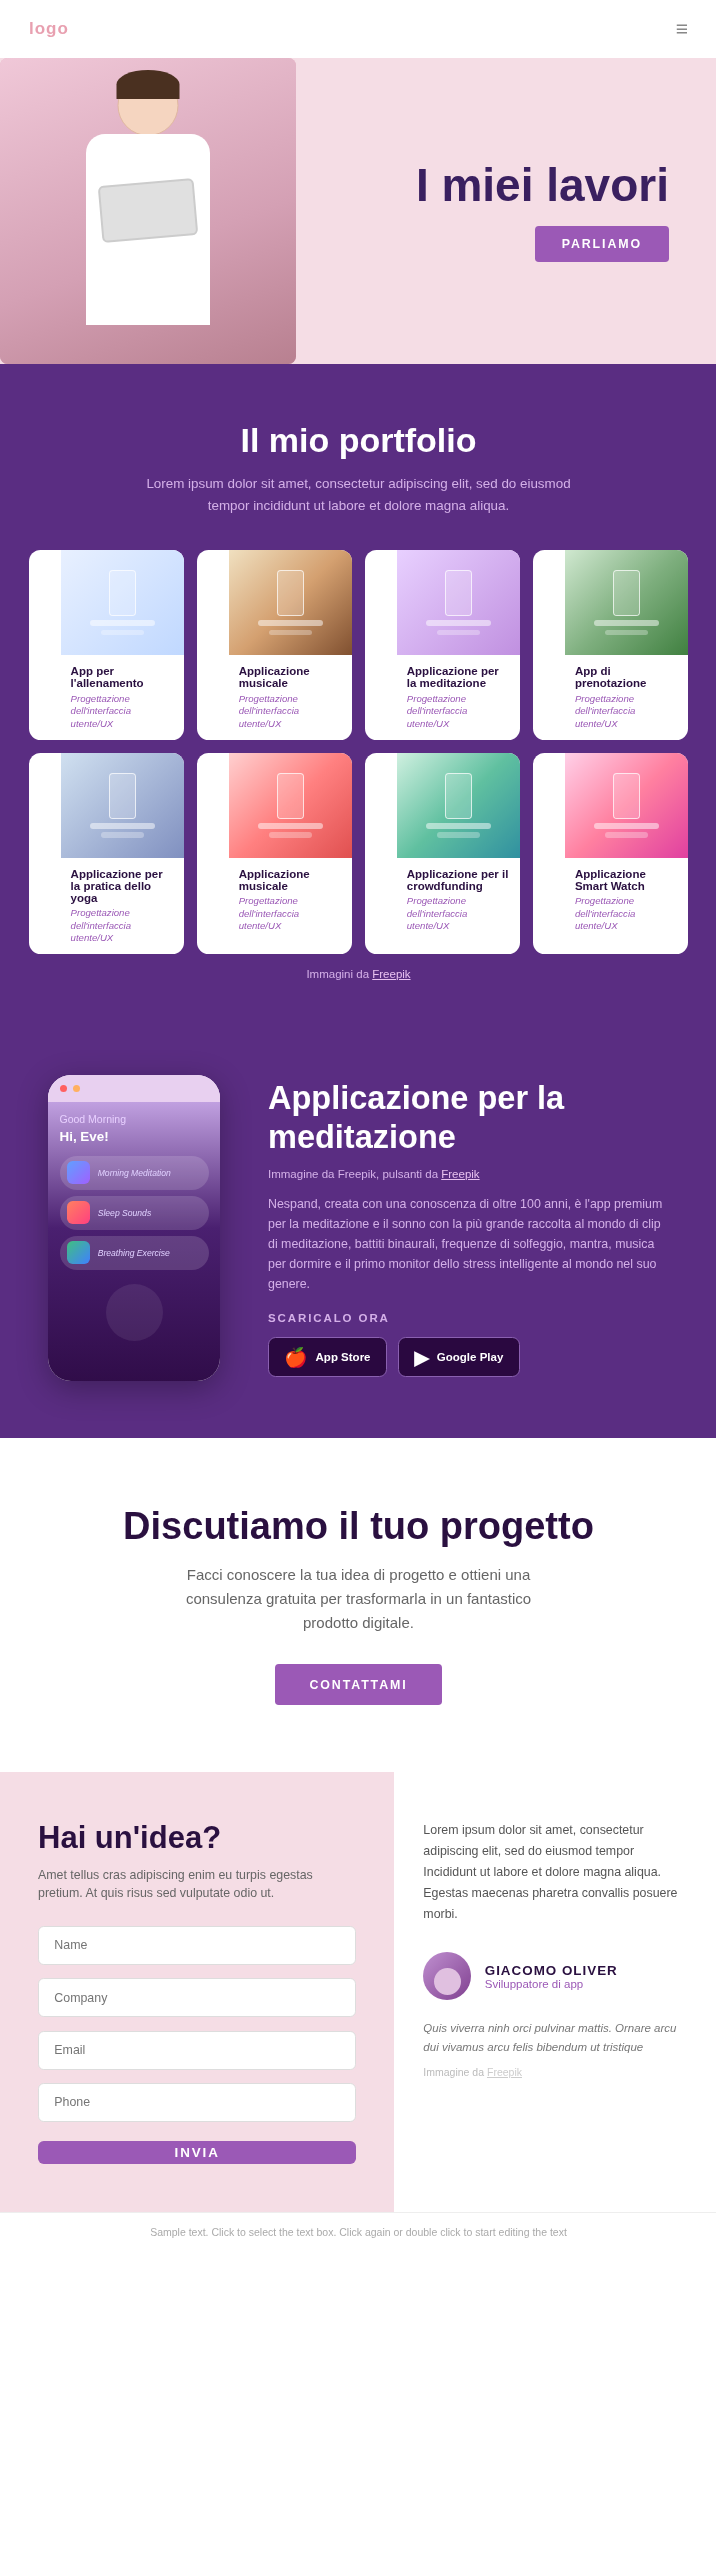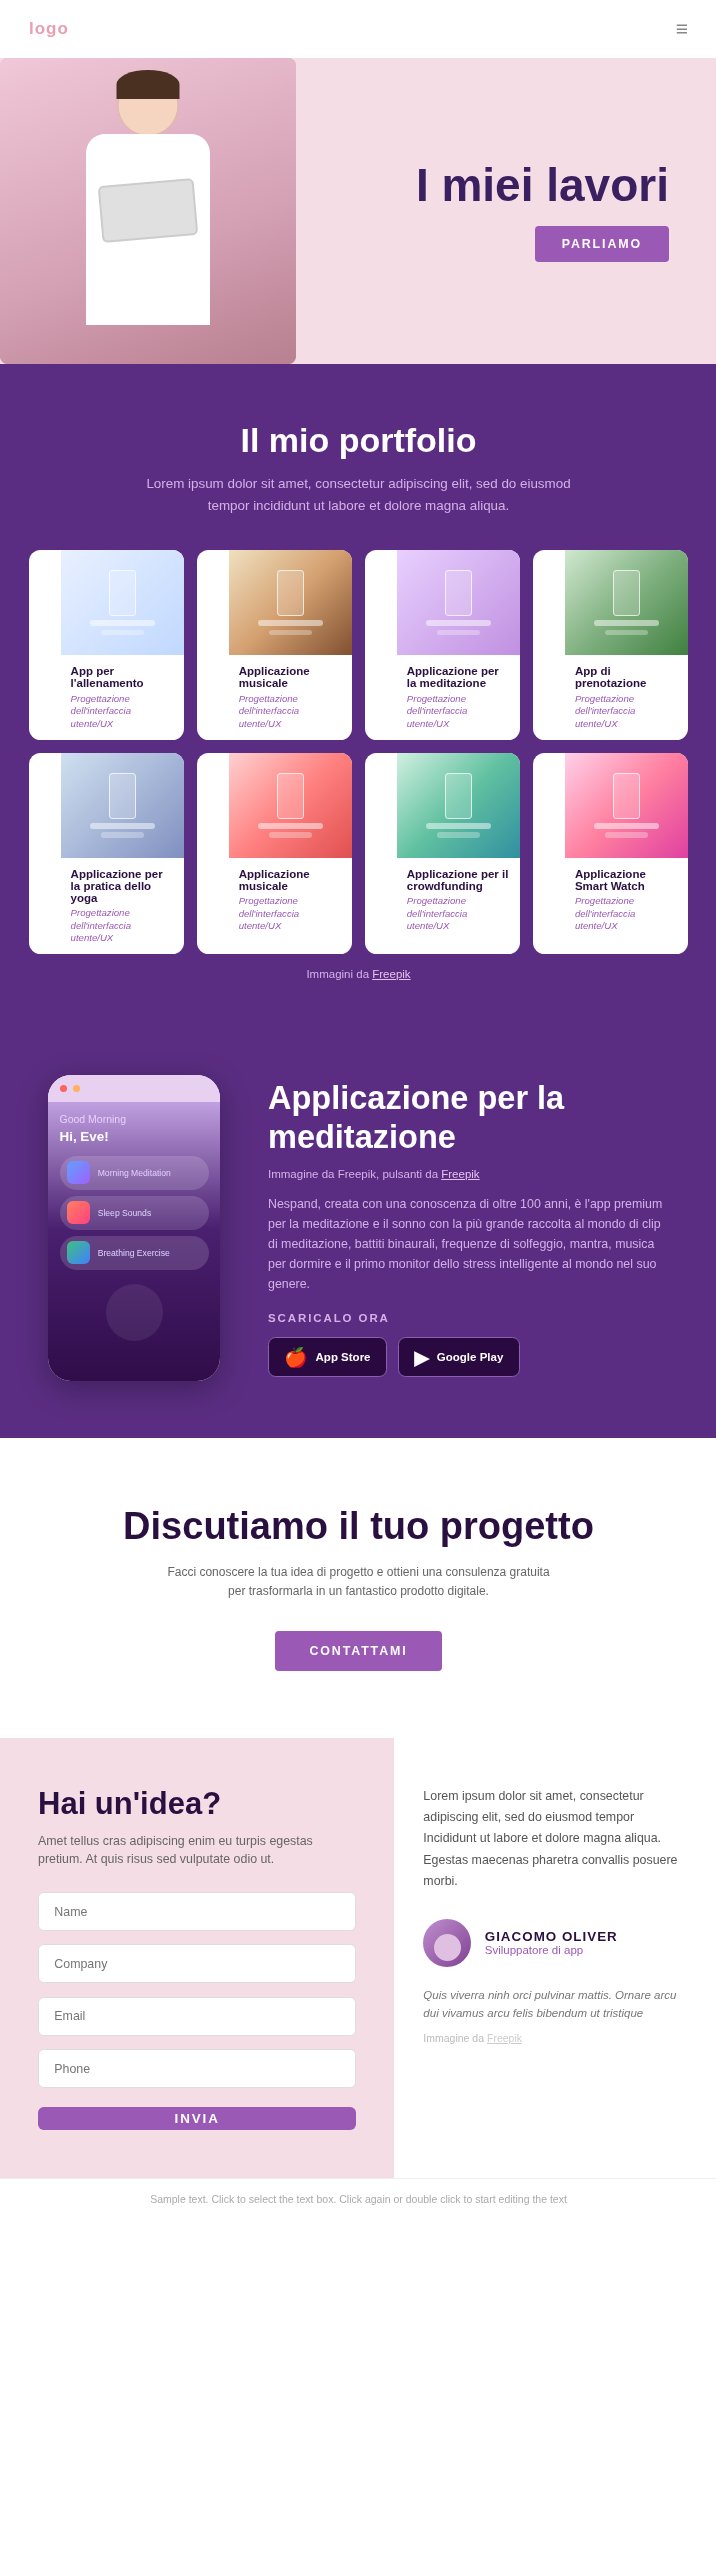--- a/index.html
+++ b/index.html
@@ -85,21 +85,21 @@
       background: linear-gradient(180deg, #c0a0e0 0%, #4a2070 40%, #2a0840 100%);
       height: 315px; padding: 11.5px;
     }
     .phone-screen-greeting { font-size: 10.5px; color: #e8d0ff; margin-bottom: 3.8px; }
     .phone-screen-name { font-size: 13.4px; color: #fff; font-weight: 700; margin-bottom: 11.5px; }
     .phone-cards {
       display: flex; flex-direction: column; gap: 5.7px;
     }
     .phone-mini-card {
       background: rgba(255,255,255,0.15); border-radius: 17px;
-      padding: 5.7px 7.6px; display: flex; align-items: center; gap: 7.6px;
+      padding: 5.7px 7.6px; display: flex; align-items: center; gap: 7.6px; font-style: italic;
     }
     .phone-mini-icon { width: 23px; height: 23px; border-radius: 5.7px; flex-shrink: 0; }
     .pmi1 { background: linear-gradient(135deg, #60a0ff, #a060ff); }
     .pmi2 { background: linear-gradient(135deg, #ff8060, #ff4080); }
     .pmi3 { background: linear-gradient(135deg, #40c080, #4080ff); }
     .phone-mini-text { font-size: 8.6px; color: #e0d0ff; }
     .app-content { flex: 1; }
     .app-feature-title { font-size: 32.5px; font-weight: 800; color: #fff; line-height: 1.2; margin-bottom: 11.5px; }
     .app-feature-credit { font-size: 11.5px; color: #d4b0e8; margin-bottom: 15.3px; }
     .app-feature-credit a { color: #e8c0f0; }
@@ -112,21 +112,21 @@
       padding: 7.6px 15.3px; cursor: pointer; color: #fff; font-size: 11.5px;
       font-weight: 600;
     }
     .store-icon { font-size: 19px; }
 
     
     .discuss-section {
       background: #fff; padding: 67px 76px; text-align: center;
     }
     .discuss-title { font-size: 38px; font-weight: 800; color: #2a1040; margin-bottom: 15.3px; }
-    .discuss-sub { font-size: 12px; color: #666; max-width: 401px; margin: 0 auto 29px; line-height: 1.6; }
+    .discuss-sub { font-size: 15px; color: #666; max-width: 401px; margin: 0 auto 29px; line-height: 1.6; }
     .btn-outline {
       background: #9b59b6; color: #fff; border: none; padding: 13.4px 34px;
       border-radius: 3.8px; font-size: 12.4px; font-weight: 700; letter-spacing: 1.9px;
       cursor: pointer; text-transform: uppercase;
     }
 
     
     .contact-section {
       display: flex; min-height: 401px;
     }

